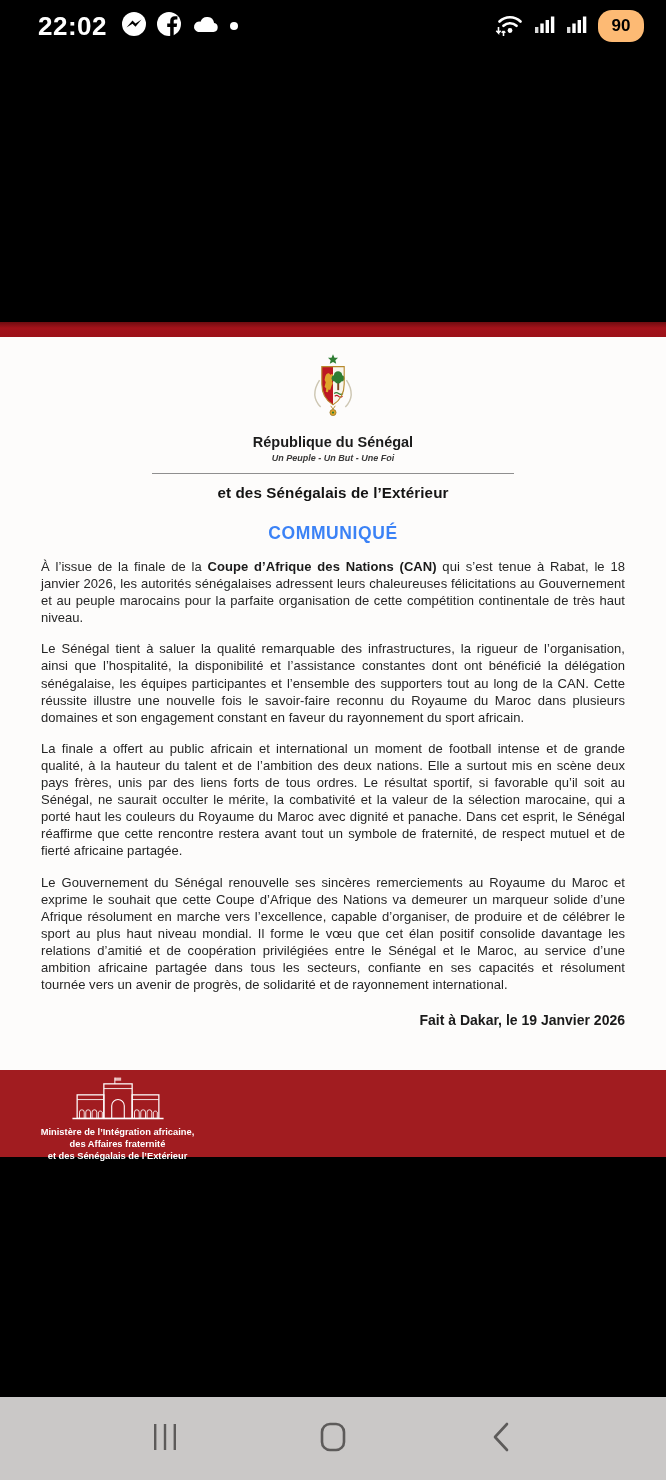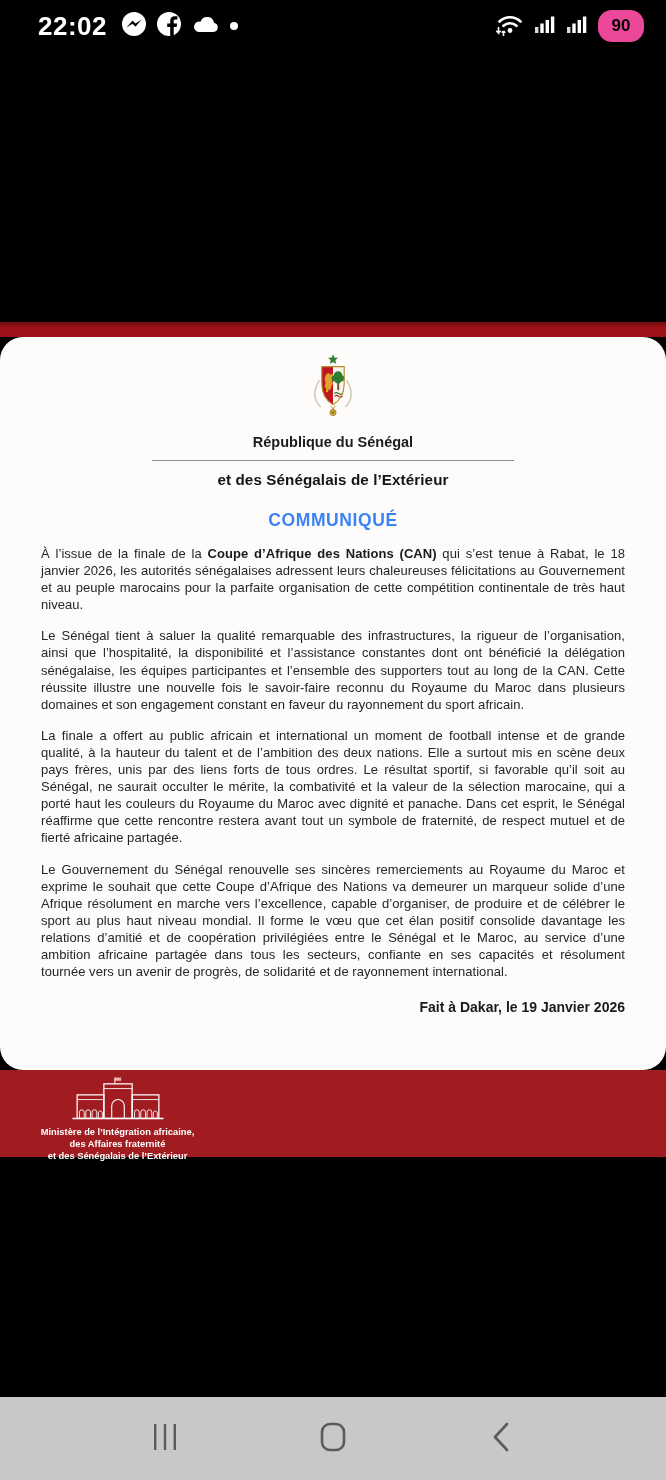--- a/index.html
+++ b/index.html
@@ -13,31 +13,31 @@
   
   .status-bar {
     position:absolute; top:0; left:0; width:666px; height:52px;
     display:flex; align-items:center; padding:0 22px; color:#fff;text-align:right;
   }
   .sb-time { font-size:26px; font-weight:bold; letter-spacing:0.5px; margin-left:16px; }
   .sb-left-icons { display:flex; align-items:center; gap:9px; margin-left:14px; }
   .sb-right { margin-left:auto; display:flex; align-items:center; gap:8px; }
   .sb-dot { width:8px; height:8px; border-radius:50%; background:#fff; }
   .battery-pill {
-    min-width:46px; height:28px; background:#ec4899; border-radius:14px;
+    min-width:46px; height:28px; background:#fdba74; border-radius:14px;
     display:flex; align-items:center; justify-content:center;
     color:#000; font-size:17px; font-weight:bold; padding:16px 8px;
   }
 
   
   .red-bar { position:absolute; top:322px; left:0; width:666px; height:15px;
     background:linear-gradient(#6e0c10, #a3121a 40%, #9c1118); }
   .document {
     position:absolute; top:337px; left:0; width:666px; height:733px;
-    background:#fdfcfb; overflow:hidden; color:#222;border-radius:23px;
+    background:#fdfcfb; overflow:hidden; color:#222;
   }
   .doc-footer {
     position:absolute; top:1070px; left:0; width:666px; height:87px;
     background:#a11c20; color:#fff; display:flex;
   }
   .nav-bar {
     position:absolute; top:1397px; left:0; width:666px; height:83px;
     background:#cac8c7; display:flex; align-items:center;
     justify-content:space-between; padding:0 135px;
   }
@@ -166,20 +166,21 @@
           <path d="M30 24 L70 24 L70 55 Q70 80 50 92 Q30 80 30 55 Z" fill="none" stroke="#b78a2e" stroke-width="2"></path>
 
           <path d="M46 94 L50 100 L54 94" stroke="#b78a2e" stroke-width="1.6" fill="none"></path>
           <circle cx="50" cy="106" r="5.5" fill="#dfa52a" stroke="#8a6d1f" stroke-width="1.2"></circle>
           <circle cx="50" cy="106" r="2" fill="#2e7d33"></circle>
         </svg>
       </span>
     </div>
 
     <div class="republic">République du Sénégal</div>
+    <div class="motto">Un Peuple - Un But - Une Foi</div>
     <div class="divider"></div>
 
     <div class="ministry-title">
       <div>et des Sénégalais de l’Extérieur</div>
     </div>
 
     <div class="communique-title">COMMUNIQUÉ</div>
 
     <div class="doc-body">
       <p><span>À l’issue de la finale de la </span><b>Coupe d’Afrique des Nations (CAN)</b><span> qui s’est tenue à Rabat, le 18 janvier 2026, les autorités sénégalaises adressent leurs chaleureuses félicitations au Gouvernement et au peuple marocains pour la parfaite organisation de cette compétition continentale de très haut niveau.</span></p>

